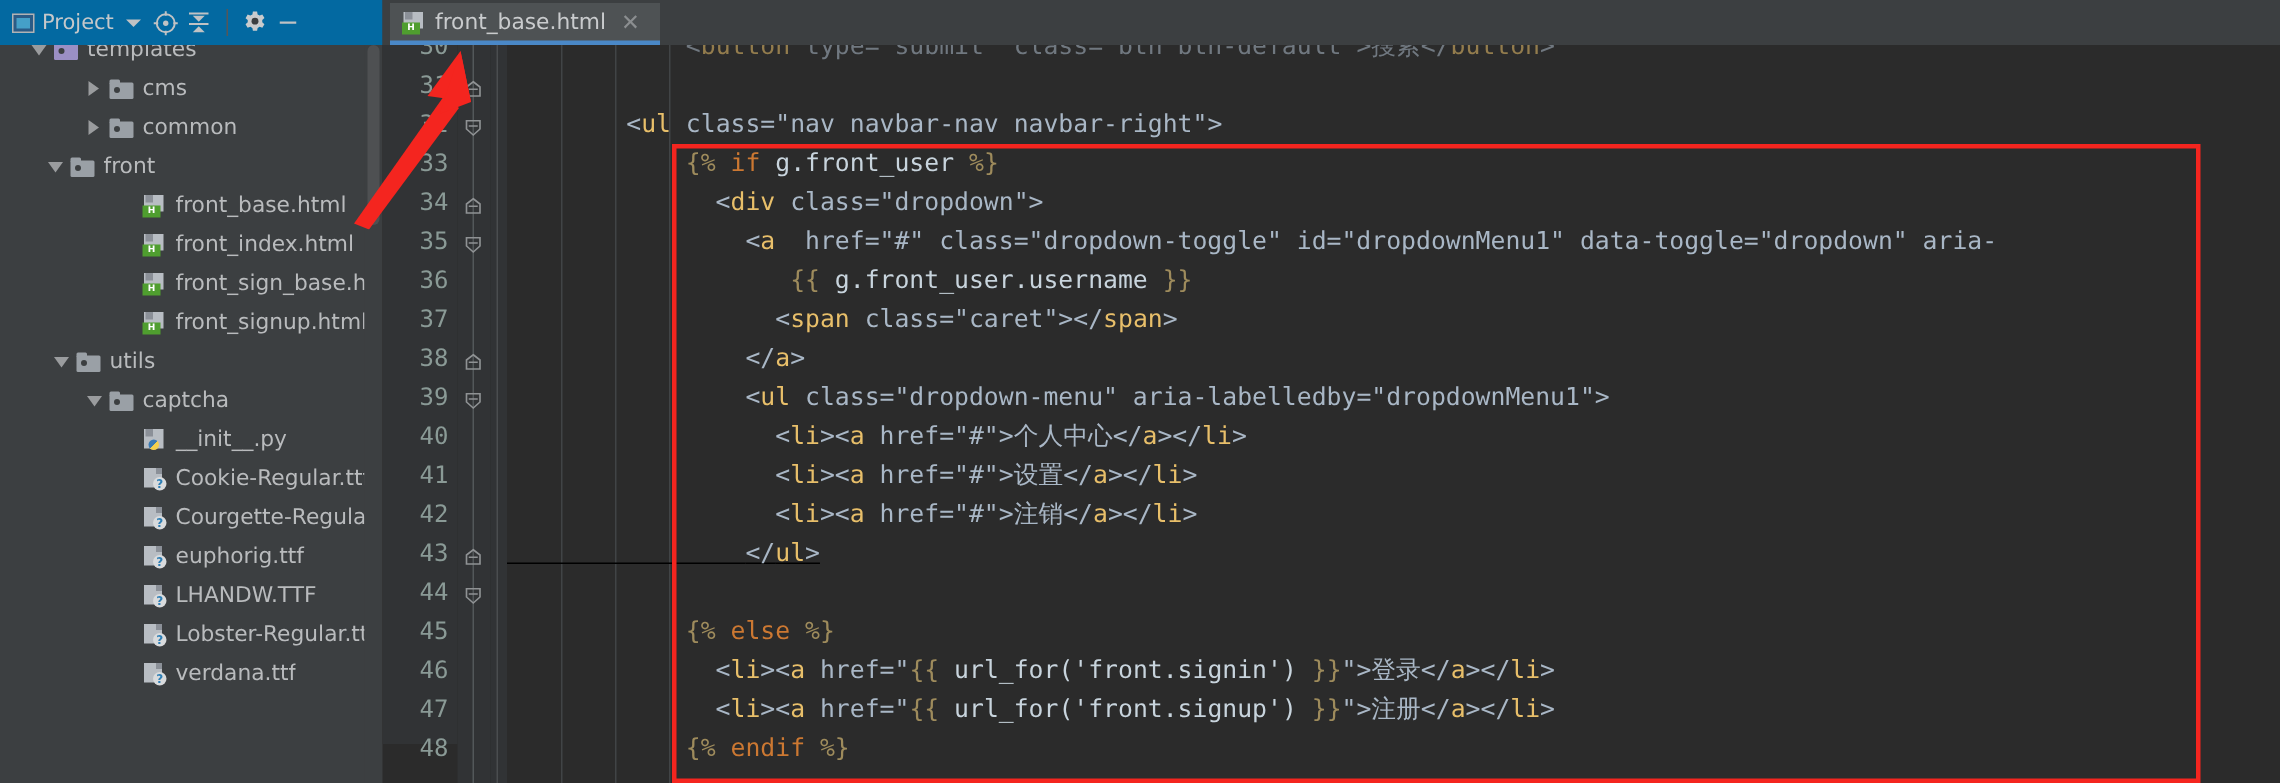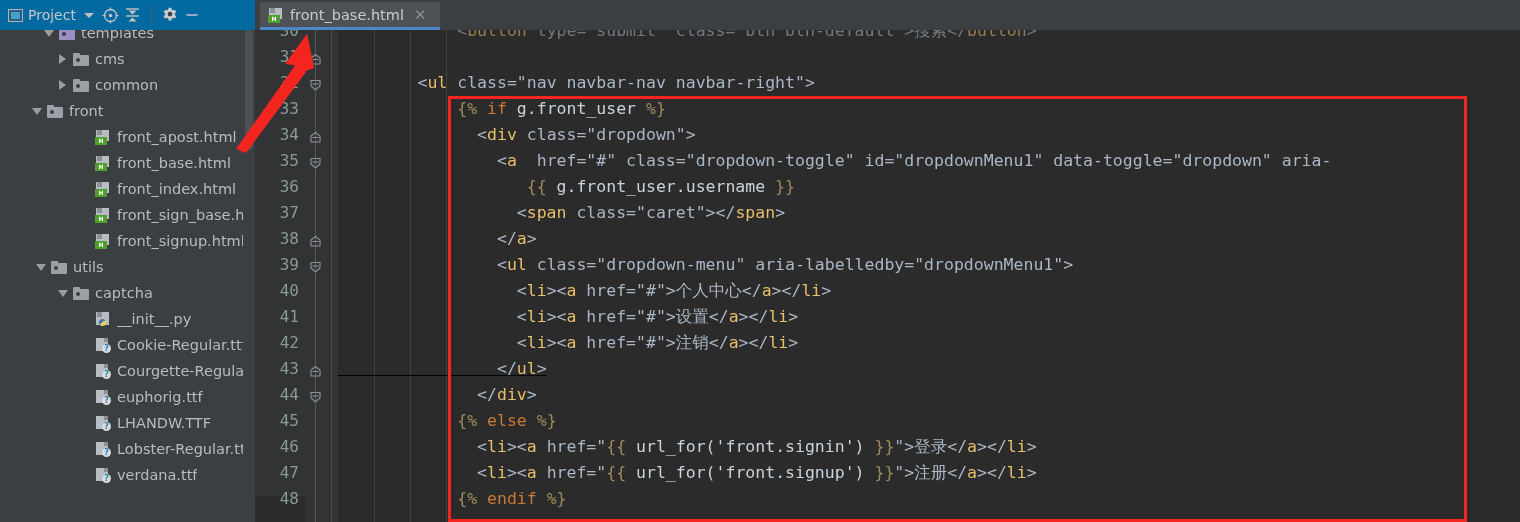--- a/index.html
+++ b/index.html
@@ -175,21 +175,21 @@
       </svg>
     </div>
     <div class="tb-ico">
       <svg width="16" height="16" viewBox="0 0 16 16">
         <line x1="2.5" y1="8" x2="13.5" y2="8" stroke="#c0c2c4" stroke-width="1.5"></line>
       </svg>
     </div>
   </div>
 
   <div class="tree">
-      <div class="row" style="padding-left: 44px; margin-top: -10px;">
+      <div class="row" style="padding-left: 21px; margin-top: -10px;">
         <span class="arrow down"></span>
         <span class="ico folder-ico purple">
           <span class="body"></span>
           <span class="dot"></span>
         </span>
         <span class="lbl">templates</span>
       </div>
       <div class="row" style="padding-left: 58px; margin-top: 0px;">
         <span class="arrow right"></span>
         <span class="ico folder-ico">
@@ -209,29 +209,20 @@
         <span class="lbl">common</span>
       </div>
       <div class="row" style="padding-left: 32px; margin-top: 0px;">
         <span class="arrow down"></span>
         <span class="ico folder-ico">
           <span class="tab"></span>
           <span class="body"></span>
           <span class="dot"></span>
         </span>
         <span class="lbl">front</span>
-      </div>
-      <div class="row" style="padding-left: 80px; margin-top: 0px;">
-        <span class="arrow none"></span>
-        <span class="ico html-ico">
-          <span class="pg"></span>
-          <span class="fold"></span>
-          <span class="grn">H</span>
-        </span>
-        <span class="lbl">front_apost.html</span>
       </div>
       <div class="row" style="padding-left: 80px; margin-top: 0px;">
         <span class="arrow none"></span>
         <span class="ico html-ico">
           <span class="pg"></span>
           <span class="fold"></span>
           <span class="grn">H</span>
         </span>
         <span class="lbl">front_base.html</span>
       </div>
@@ -431,21 +422,20 @@
         <div class="cline" style="top: 92px;"><span class="t-txt">              </span><span class="t-brack">&lt;</span><span class="t-tag">div</span><span class="t-txt"> class="dropdown"</span><span class="t-brack">&gt;</span></div>
         <div class="cline" style="top: 118px;"><span class="t-txt">                </span><span class="t-brack">&lt;</span><span class="t-tag">a</span><span class="t-txt">  href="#" class="dropdown-toggle" id="dropdownMenu1" data-toggle="dropdown" aria-</span></div>
         <div class="cline" style="top: 144px;"><span class="t-txt">                   </span><span class="t-jinja">{{</span><span class="t-var"> g.front_user.username </span><span class="t-jinja">}}</span></div>
         <div class="cline" style="top: 170px;"><span class="t-txt">                  </span><span class="t-brack">&lt;</span><span class="t-tag">span</span><span class="t-txt"> class="caret"</span><span class="t-brack">&gt;</span><span class="t-brack">&lt;/</span><span class="t-tag">span</span><span class="t-brack">&gt;</span></div>
         <div class="cline" style="top: 196px;"><span class="t-txt">                </span><span class="t-brack">&lt;/</span><span class="t-tag">a</span><span class="t-brack">&gt;</span></div>
         <div class="cline" style="top: 222px;"><span class="t-txt">                </span><span class="t-brack">&lt;</span><span class="t-tag">ul</span><span class="t-txt"> class="dropdown-menu" aria-labelledby="dropdownMenu1"</span><span class="t-brack">&gt;</span></div>
         <div class="cline" style="top: 248px;"><span class="t-txt">                  </span><span class="t-brack">&lt;</span><span class="t-tag">li</span><span class="t-brack">&gt;</span><span class="t-brack">&lt;</span><span class="t-tag">a</span><span class="t-txt"> href="#"</span><span class="t-brack">&gt;</span><span class="t-txt">个人中心</span><span class="t-brack">&lt;/</span><span class="t-tag">a</span><span class="t-brack">&gt;</span><span class="t-brack">&lt;/</span><span class="t-tag">li</span><span class="t-brack">&gt;</span></div>
         <div class="cline" style="top: 274px;"><span class="t-txt">                  </span><span class="t-brack">&lt;</span><span class="t-tag">li</span><span class="t-brack">&gt;</span><span class="t-brack">&lt;</span><span class="t-tag">a</span><span class="t-txt"> href="#"</span><span class="t-brack">&gt;</span><span class="t-txt">设置</span><span class="t-brack">&lt;/</span><span class="t-tag">a</span><span class="t-brack">&gt;</span><span class="t-brack">&lt;/</span><span class="t-tag">li</span><span class="t-brack">&gt;</span></div>
         <div class="cline" style="top: 300px;"><span class="t-txt">                  </span><span class="t-brack">&lt;</span><span class="t-tag">li</span><span class="t-brack">&gt;</span><span class="t-brack">&lt;</span><span class="t-tag">a</span><span class="t-txt"> href="#"</span><span class="t-brack">&gt;</span><span class="t-txt">注销</span><span class="t-brack">&lt;/</span><span class="t-tag">a</span><span class="t-brack">&gt;</span><span class="t-brack">&lt;/</span><span class="t-tag">li</span><span class="t-brack">&gt;</span></div>
         <div class="cline" style="top: 326px; text-decoration: underline;"><span class="t-txt">                </span><span class="t-brack">&lt;/</span><span class="t-tag">ul</span><span class="t-brack">&gt;</span></div>
-        <div class="cline" style="top: 352px;"><span class="t-txt">              </span><span class="t-brack">&lt;/</span><span class="t-tag">div</span><span class="t-brack">&gt;</span></div>
         <div class="cline" style="top: 378px;"><span class="t-txt">            </span><span class="t-jinja">{%</span><span class="t-kw"> else</span><span class="t-var"> </span><span class="t-jinja">%}</span></div>
         <div class="cline" style="top: 404px;"><span class="t-txt">              </span><span class="t-brack">&lt;</span><span class="t-tag">li</span><span class="t-brack">&gt;</span><span class="t-brack">&lt;</span><span class="t-tag">a</span><span class="t-txt"> href="</span><span class="t-jinja">{{</span><span class="t-var"> url_for('front.signin') </span><span class="t-jinja">}}</span><span class="t-txt">"</span><span class="t-brack">&gt;</span><span class="t-txt">登录</span><span class="t-brack">&lt;/</span><span class="t-tag">a</span><span class="t-brack">&gt;</span><span class="t-brack">&lt;/</span><span class="t-tag">li</span><span class="t-brack">&gt;</span></div>
         <div class="cline" style="top: 430px;"><span class="t-txt">              </span><span class="t-brack">&lt;</span><span class="t-tag">li</span><span class="t-brack">&gt;</span><span class="t-brack">&lt;</span><span class="t-tag">a</span><span class="t-txt"> href="</span><span class="t-jinja">{{</span><span class="t-var"> url_for('front.signup') </span><span class="t-jinja">}}</span><span class="t-txt">"</span><span class="t-brack">&gt;</span><span class="t-txt">注册</span><span class="t-brack">&lt;/</span><span class="t-tag">a</span><span class="t-brack">&gt;</span><span class="t-brack">&lt;/</span><span class="t-tag">li</span><span class="t-brack">&gt;</span></div>
         <div class="cline" style="top: 456px;"><span class="t-txt">            </span><span class="t-jinja">{%</span><span class="t-kw"> endif</span><span class="t-var"> </span><span class="t-jinja">%}</span></div>
       </div>
   </div>
 
   <div class="redbox" style="left:448px;top:96px;width:1019px;height:426px;"></div>
 
   <svg class="arrow-ov" viewBox="0 0 90 125">

